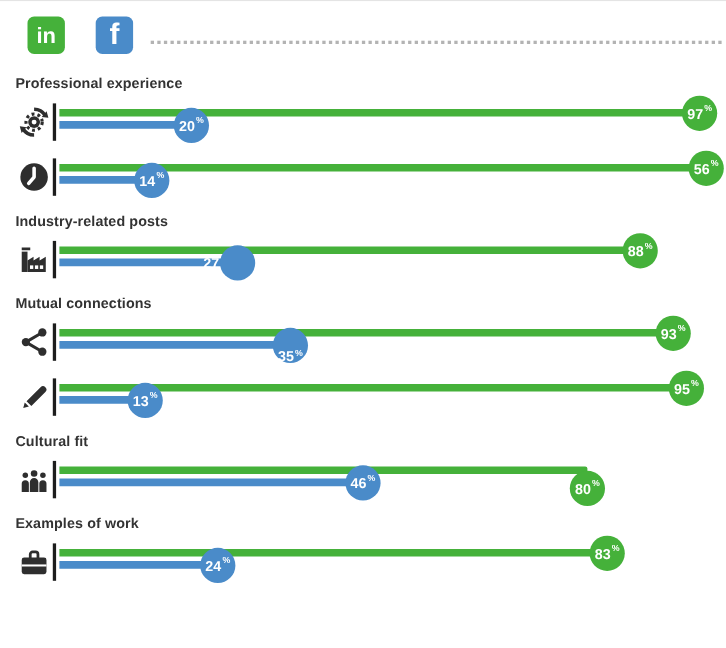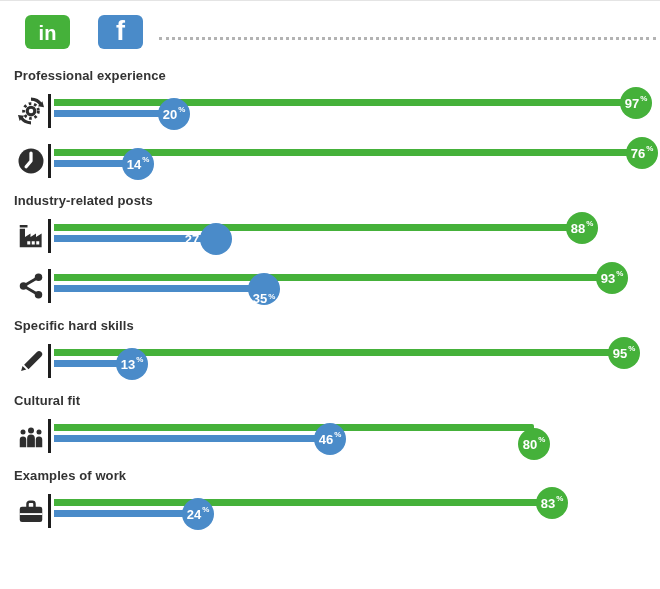--- a/index.html
+++ b/index.html
@@ -4,21 +4,21 @@
 <style>
   html,body{margin:0;padding:0;background:#fff;}
   body{
     width:660px;height:589px;overflow:hidden;
     font-family:"Liberation Sans","DejaVu Sans",sans-serif;
     border-top:1px solid #e4e4e4;
     box-sizing:border-box;
     --green:#45b13a; --blue:#4a8bc9; --ink:#2e2e2e; --dot:#b3b3b3;
   }
   .header{display:flex;align-items:center;padding:13px 0 0 25px;height:36px;}
-  .logo{width:45px;height:34px;border-radius:6px;display:flex;align-items:center;justify-content:center;
+  .logo{width:34px;height:34px;border-radius:6px;display:flex;align-items:center;justify-content:center;
         color:#fff;font-weight:bold;flex:0 0 auto;}
   .logo.li{background:var(--green);font-size:20px;align-items:flex-end;padding-bottom:4px;box-sizing:border-box;}
   .logo.fb{background:var(--blue);font-size:27px;margin-left:28px;align-items:flex-end;padding-bottom:2px;box-sizing:border-box;}
   .dotted{flex:1;margin:12px 4px 0 16px;border-top:3px dotted var(--dot);height:0;}
   #rows{margin-top:18px;}
   .row{padding-left:14px;margin-bottom:14px;}
   .row-title{margin:0 0 10px 0;font-size:13px;font-weight:600;color:#333;letter-spacing:.1px;}
   .row-body{display:flex;align-items:center;height:36px;}
   .row-icon{width:34px;height:34px;margin-right:6px;flex:0 0 auto;display:flex;align-items:center;justify-content:center;}
   .row-icon svg{width:30px;height:30px;}
@@ -83,21 +83,21 @@
           <svg viewBox="0 0 24 24">
             <circle cx="12" cy="12" r="10" fill="#2e2e2e"></circle>
             <path d="M12 5.6 V12 L8.1 16.6" fill="none" stroke="#fff" stroke-width="2.6" stroke-linecap="round" stroke-linejoin="round"></path>
           </svg>
         </div>
       <div class="track">
         <div class="tick"></div>
         <div class="bar g" style="width: 98%;"></div>
         <div class="bar b" style="width: 14%;"></div>
         <div class="bubble g" style="left: calc(98% - 16px);">
-          <span class="val">76</span>
+          <span class="val">56</span>
             <span class="pct">%</span>
         </div>
         <div class="bubble b" style="left: calc(14% - 16px);">
           <span class="val">14</span>
             <span class="pct">%</span>
         </div>
       </div>
     </div>
   </section>
 
@@ -124,20 +124,21 @@
         </div>
         <div class="bubble b" style="left: calc(27% - 16px); gap: 40px;">
           <span class="val">27</span>
             <span class="pct">%</span>
         </div>
       </div>
     </div>
   </section>
 
   <section class="row">
+    <h3 class="row-title">Mutual connections</h3>
     <div class="row-body">
       <div class="row-icon">
           <svg viewBox="0 0 24 24">
             <path d="M6 12 L18 5 M6 12 L18 19" stroke="#2e2e2e" stroke-width="2.2" fill="none"></path>
             <circle cx="18" cy="5" r="3" fill="#2e2e2e"></circle>
             <circle cx="6" cy="12" r="3" fill="#2e2e2e"></circle>
             <circle cx="18" cy="19" r="3" fill="#2e2e2e"></circle>
           </svg>
         </div>
       <div class="track">
@@ -150,21 +151,20 @@
         </div>
         <div class="bubble b" style="left: calc(35% - 16px); align-items: flex-end;">
           <span class="val">35</span>
             <span class="pct">%</span>
         </div>
       </div>
     </div>
   </section>
 
   <section class="row">
-    <h3 class="row-title">Specific hard skills</h3>
     <div class="row-body">
       <div class="row-icon">
           <svg viewBox="0 0 24 24">
             <path d="M6.5 15 L16.7 4.8 a2.45 2.45 0 0 1 3.5 3.5 L10 18.5 z" fill="#2e2e2e"></path>
             <path d="M4.1 19.9 l1.1-4 3 2.9 z" fill="#2e2e2e"></path>
           </svg>
         </div>
       <div class="track">
         <div class="tick"></div>
         <div class="bar g" style="width: 95%;"></div>

